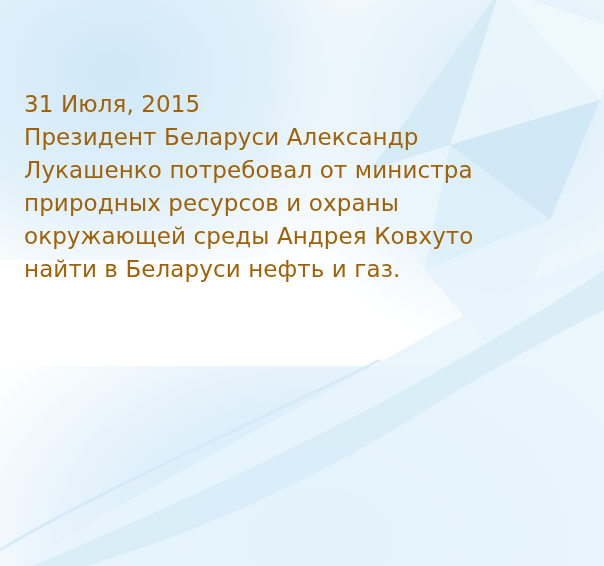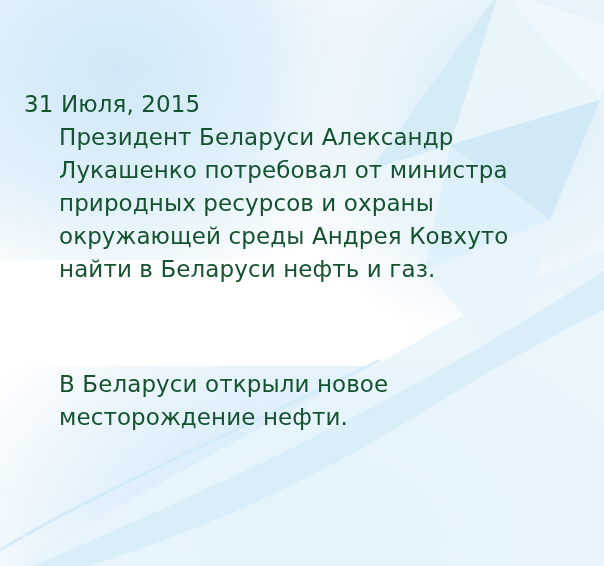--- a/index.html
+++ b/index.html
@@ -68,32 +68,31 @@
   }
   .swoosh svg { display: block; }
 
   .content {
     position: absolute;
     left: 24px;
     top: 88px;
     width: 520px;
   }
   .block {
-    color: #14532d;
+    color: #a16207;
     font-size: 23px;
     line-height: 33px;
     letter-spacing: 0.1px;
   }
   .block .date {
     display: block;
   }
   .block .body {
     display: block;
     white-space: pre-line;
-    margin-left: 35px;
   }
   .block-second {
     margin-top: 82px;
   }
 </style>
 </head>
 <body>
 
 <div class="canvas">
 
@@ -126,18 +125,16 @@
     <div class="block block-first">
       <span class="date">31 Июля, 2015</span>
       <span class="body">Президент Беларуси Александр
 Лукашенко потребовал от министра
 природных ресурсов и охраны
 окружающей среды Андрея Ковхуто
 найти в Беларуси нефть и газ.</span>
     </div>
 
     <div class="block block-second">
-      <span class="body">В Беларуси открыли новое
-месторождение нефти.</span>
     </div>
 
   </div>
 </div>
 
 </body></html>

